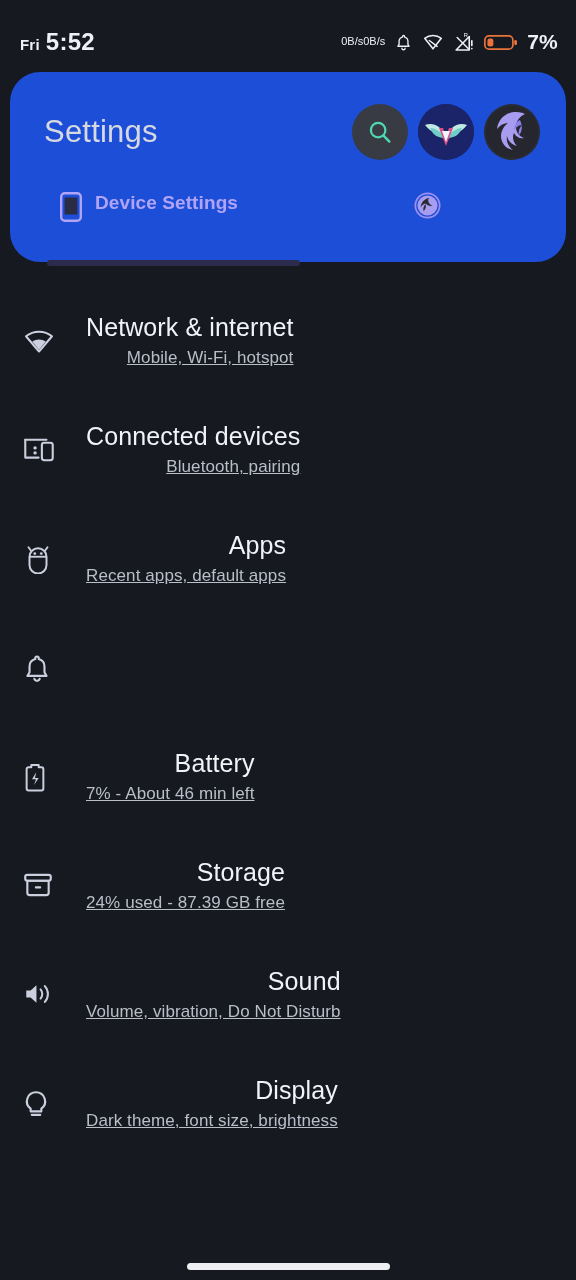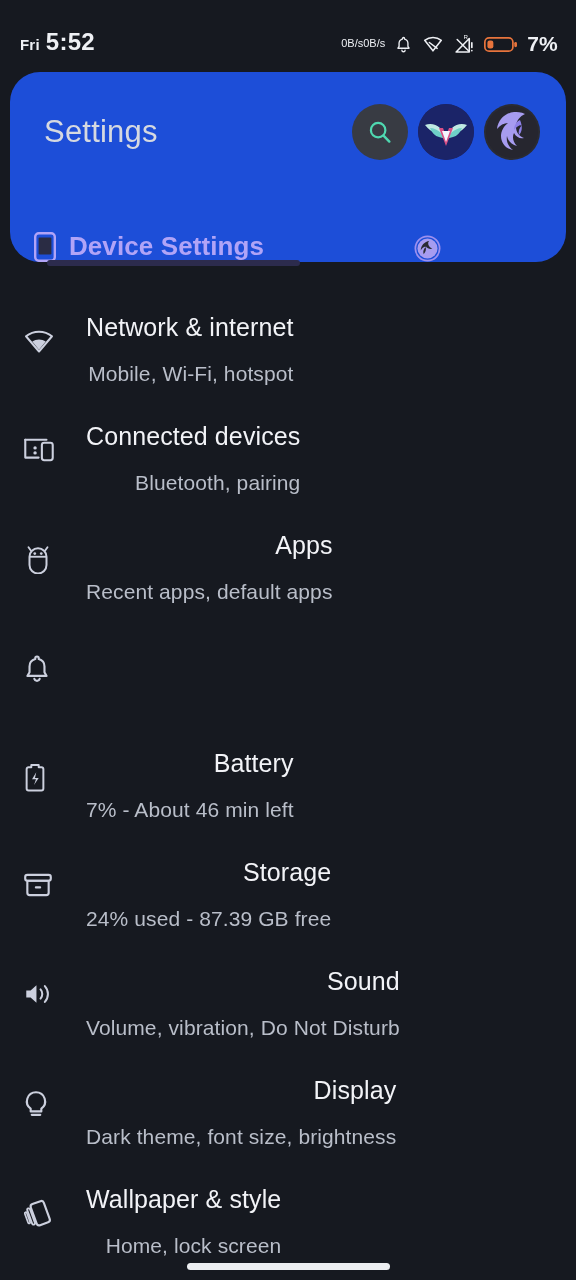--- a/index.html
+++ b/index.html
@@ -6,22 +6,22 @@
   html,body {
     width:576px; height:1280px;
     background:#161920;
     font-family:"Liberation Sans", sans-serif;
     overflow:hidden;
   }
   .screen { position:relative; width:576px; height:1280px; background:#161920; }
 
   
   .statusbar {
-    position:absolute; top:4px; left:0; width:576px; height:52px;
-    display:flex; align-items:flex-end; justify-content:space-between;
+    position:absolute; top:16px; left:0; width:576px; height:52px;
+    display:flex; align-items:center; justify-content:space-between;
     padding:0 18px 0 20px;
   }
   .sb-left { display:flex; align-items:baseline; gap:6px; color:#eef0f4; }
   .sb-day { font-size:15px; font-weight:700; letter-spacing:.2px; }
   .sb-time { font-size:24px; font-weight:700; letter-spacing:.3px; }
   .sb-right { display:flex; align-items:center; gap:9px; color:#eef0f4; }
   .netspeed { display:flex; flex-direction:row; line-height:1.08; font-size:11px; font-weight:500; color:#eef0f4; }
   .sb-ico { display:block; }
   .batt-pct { font-size:21px; font-weight:700; letter-spacing:.2px; }
 
@@ -38,43 +38,43 @@
   .title { font-size:31px; font-weight:400; color:#d6d9e0; letter-spacing:.2px; }
   .header-actions { display:flex; align-items:center; gap:10px; }
   .avatar { width:56px; height:56px; border-radius:50%; display:flex; align-items:center; justify-content:center; }
   .av-search { background:#383b43; }
   .av-blue { background:#1b2468; overflow:hidden; }
   .av-corvus { background:#2a2b33; overflow:hidden; }
 
   
   .tabs { position:absolute; left:0; top:120px; width:100%; height:70px; display:flex; }
   .tab {
-    flex:1; display:flex; align-items:flex-end; justify-content:center; gap:13px;
-    font-size:26px; font-weight:700; letter-spacing:.1px;
+    flex:1; display:flex; align-items:flex-start; justify-content:center; gap:13px;
+    font-size:19px; font-weight:700; letter-spacing:.1px;
   }
   .tab.active { color:#b1a4f7; }
   .tab.inactive { color:#e3e5ea; }
   .tab-underline {
     position:absolute; left:37px; bottom:-4px; width:253px; height:6px;
     background:#2c2b4d; border-radius:3px;
   }
 
   
   .list { position:absolute; left:0; top:300px; width:576px; }
   .row {
     display:flex; align-items:flex-start; gap:0;
     height:109px; padding-left:22px;text-align:right;
   }
   .row-icon {
     width:64px; flex:0 0 64px; display:flex; align-items:center; justify-content:flex-start;
     padding-top:26px; color:#ccd0de;
   }
   .row-text { padding-top:12px; }
   .row-title { font-size:25px; font-weight:400; color:#f2f3f7; letter-spacing:.1px; line-height:1.25; }
-  .row-sub { font-size:21px; font-weight:400; color:#b9bec9; margin-top:19px; letter-spacing:.1px; }
+  .row-sub { font-size:17px; font-weight:400; color:#b9bec9; margin-top:5px; letter-spacing:.1px;text-decoration:underline; }
 
   
   .gesture {
     position:absolute; left:187px; bottom:10px; width:203px; height:7px;
     background:#eceef1; border-radius:4px;
   }
 </style>
 </head>
 <body>
 
@@ -280,33 +280,18 @@
           <path d="M10 2.4a6.8 6.8 0 0 1 4 12.3v2.1H6v-2.1A6.8 6.8 0 0 1 10 2.4z" fill="none" stroke="#ccd0de" stroke-width="1.6" stroke-linejoin="round"></path>
           <path d="M6.8 19.4h6.4" stroke="#ccd0de" stroke-width="1.6" stroke-linecap="round"></path>
         </svg>
       </div>
       <div class="row-text">
         <div class="row-title">Display</div>
         <div class="row-sub">Dark theme, font size, brightness</div>
       </div>
     </div>
 
-    <div class="row">
-      <div class="row-icon">
-        <svg width="32" height="32" viewBox="0 0 24 24">
-          <g transform="rotate(-20 12 12)">
-            <rect x="8.6" y="3.6" width="10.4" height="16.8" rx="2" fill="none" stroke="#ccd0de" stroke-width="1.6"></rect>
-            <rect x="5.4" y="5.6" width="2.2" height="12.8" rx="1.1" fill="none" stroke="#ccd0de" stroke-width="1.4"></rect>
-            <rect x="2.8" y="7.6" width="1.6" height="8.8" rx=".8" fill="none" stroke="#ccd0de" stroke-width="1.3"></rect>
-          </g>
-        </svg>
-      </div>
-      <div class="row-text">
-        <div class="row-title">Wallpaper &amp; style</div>
-        <div class="row-sub">Home, lock screen</div>
-      </div>
-    </div>
 
   </div>
 
   <div class="gesture"></div>
 
 </div>
 
 </body></html>

